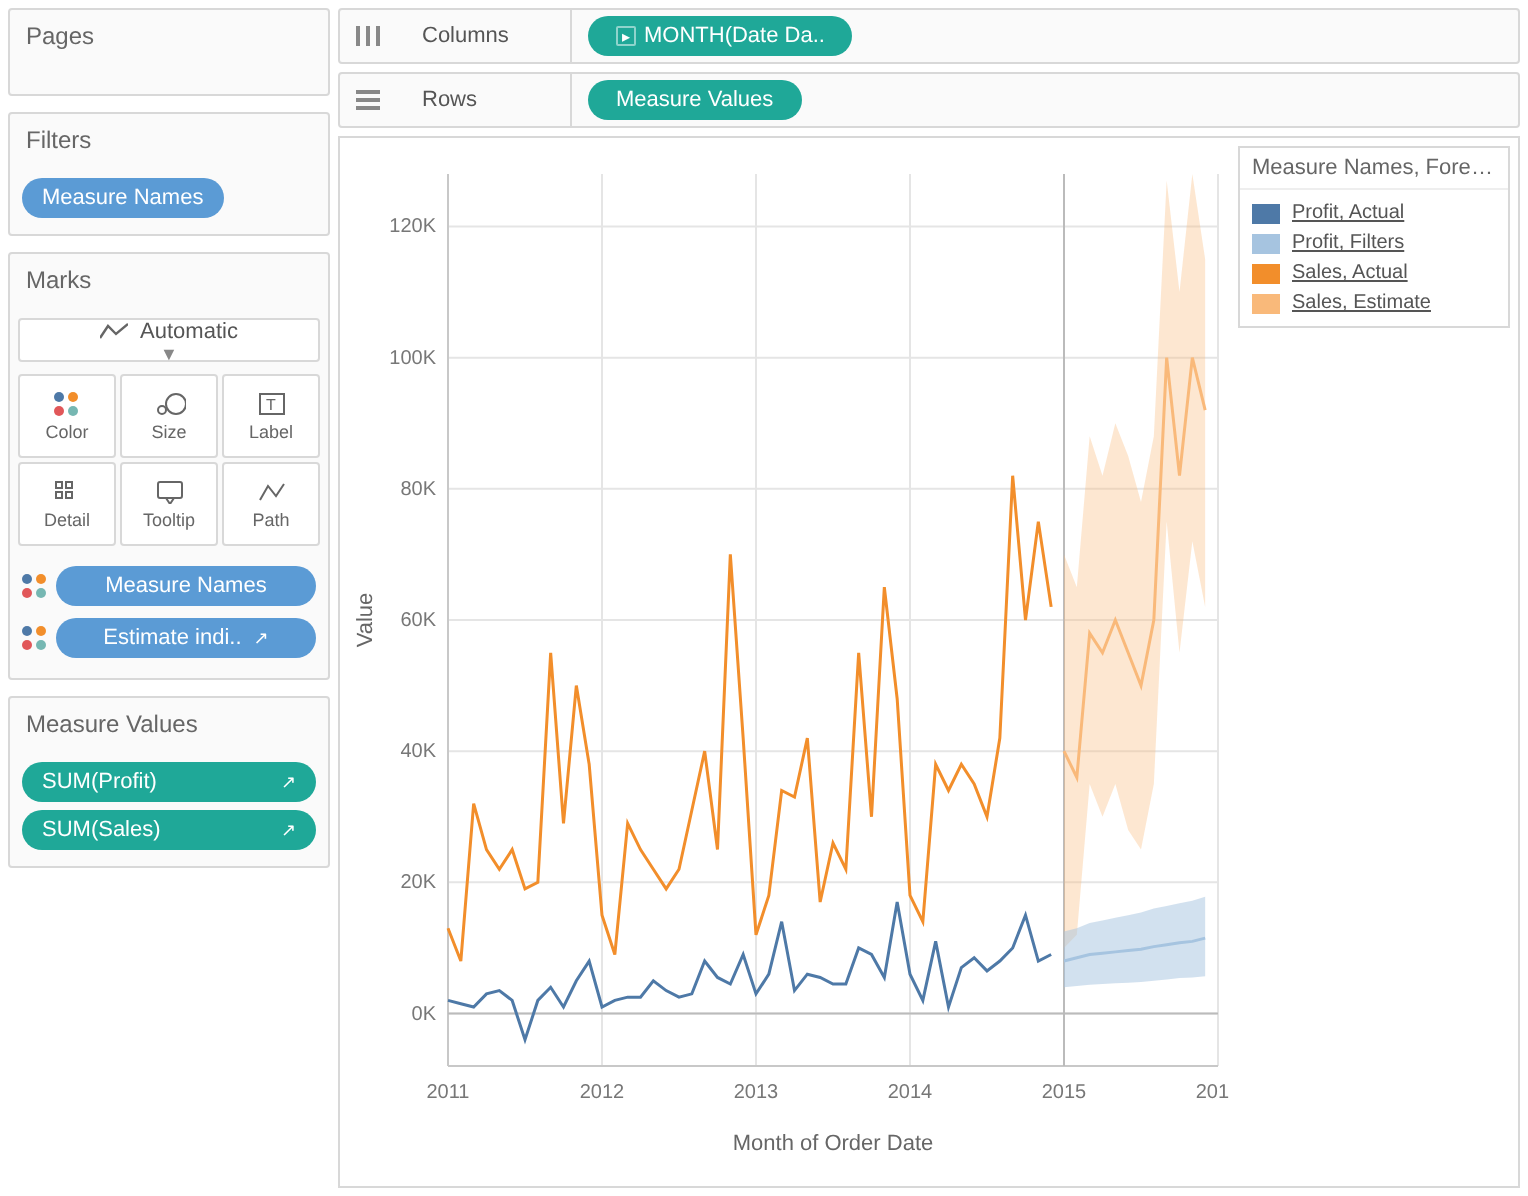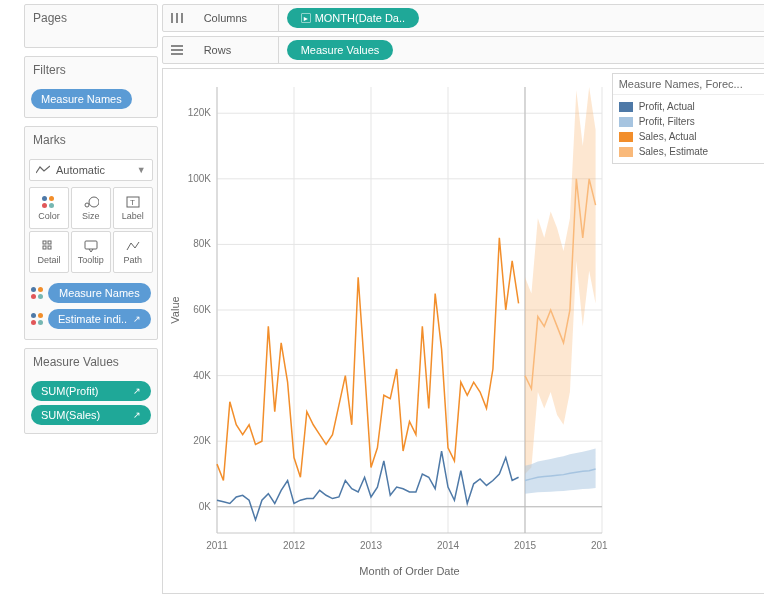--- a/index.html
+++ b/index.html
@@ -8,51 +8,51 @@
     font-size: 11px;
     color: #555;
     background: #fff;
     width: 764px;
     height: 598px;
     overflow: hidden;
   }
   .root { display: flex; height: 100%; }
   
   .sidebar { width: 171px; padding: 4px; }
-  .shelf { border: 1px solid #d8d8d8; background: #fafafa; margin-bottom: 8px; border-radius: 2px; margin-left: 20px; }
+  .shelf { border: 1px solid #d8d8d8; background: #fafafa; margin-bottom: 8px; border-radius: 2px; }
   .shelf-title { font-size: 12px; color: #666; padding: 6px 8px 8px 8px; }
   .shelf-body { padding: 2px 6px 6px 6px; }
   .pill { display: inline-flex; align-items: center; height: 20px; padding: 0 10px; border-radius: 10px; font-size: 11px; color: #fff; margin: 2px 0; cursor: pointer; white-space: nowrap; max-width: 100%; }
   .pill.blue  { background: #5b9bd5; justify-content: center; }
   .pill.teal  { background: #1fa898; }
   .pill .arrow { margin-left: 6px; font-size: 9px; }
-  .marks-select { display: flex; align-items: center; justify-content: space-between; border: 1px solid #d8d8d8; background: #fff; height: 22px; padding: 0 6px; margin: 4px; border-radius: 2px; cursor: pointer; }
+  .marks-select { display: flex; align-items: center; justify-content: space-between; border: 1px solid #d8d8d8; background: #fff; height: 22px; padding: 0 6px; margin: 4px; border-radius: 2px; cursor: pointer; flex-direction: column; }
   .marks-grid { display: grid; grid-template-columns: repeat(3, 1fr); gap: 2px; padding: 2px 4px; }
   .mark-card { border: 1px solid #d8d8d8; background: #fff; height: 42px; display: flex; flex-direction: column; align-items: center; justify-content: center; gap: 2px; font-size: 9px; color: #666; cursor: pointer; border-radius: 2px; }
   .mark-icon { width: 16px; height: 14px; display: flex; align-items: center; justify-content: center; }
   .marks-pills { padding: 4px 6px 6px 6px; }
   .pill-row { display: flex; align-items: center; gap: 4px; margin: 2px 0; }
   .dots4 { display: grid; grid-template-columns: 6px 6px; grid-template-rows: 6px 6px; gap: 1px; }
   .dots4 span { width: 5px; height: 5px; border-radius: 50%; }
   .d1{background:#4e79a7}.d2{background:#f28e2b}.d3{background:#e15759}.d4{background:#76b7b2}
 
   
   .main { flex: 1; display: flex; flex-direction: column; padding: 4px 4px 4px 0; }
   .colrow-shelf { display: flex; align-items: center; border: 1px solid #d8d8d8; background: #fafafa; height: 28px; margin-bottom: 4px; border-radius: 2px; }
   .colrow-label { width: 116px; display: flex; align-items: center; gap: 21px; padding-left: 8px; border-right: 1px solid #d8d8d8; height: 100%; }
   .colrow-body { flex: 1; padding-left: 8px; display: flex; align-items: center; }
   .pill.teal.big { height: 20px; padding: 0 14px; }
   .plus-box { border:1px solid rgba(255,255,255,0.5); width:10px; height:10px; font-size: 8px; display:inline-flex; align-items:center; justify-content:center; margin-right:4px; border-radius:1px;}
 
   
   .viz-area { flex: 1; display: flex; border: 1px solid #d8d8d8; background: #fff; position: relative; }
   .chart-zone { flex: 1; position: relative; }
-  .legend-box { width: 164px; border: 1px solid #d8d8d8; margin: 4px; align-self: flex-start; }
+  .legend-box { width: 136px; border: 1px solid #d8d8d8; margin: 4px; align-self: flex-start; }
   .legend-title { font-size: 11px; color: #666; padding: 4px 6px; white-space: nowrap; overflow: hidden; text-overflow: ellipsis; border-bottom: 1px solid #eee; }
-  .legend-items { padding: 4px 6px; }
+  .legend-items { padding: 4px 6px; text-decoration: underline; }
   .legend-item { display: flex; align-items: center; gap: 6px; font-size: 10px; color: #555; padding: 2px 0; cursor: pointer; }
   .legend-swatch { width: 14px; height: 10px; }
   svg { display:block; }
   .axis-line { stroke: #c8c8c8; stroke-width: 1; }
   .grid-line { stroke: #e5e5e5; stroke-width: 1; }
   .tick-text { fill: #777; font-size: 10px; }
   .axis-title { fill: #666; font-size: 11px; }
   .series-sales-actual { stroke: #f28e2b; stroke-width: 1.5; fill: none; }
   .series-sales-est    { stroke: #f9b97a; stroke-width: 1.5; fill: none; }
   .band-sales-est      { fill: #f9b97a; opacity: 0.35; }

